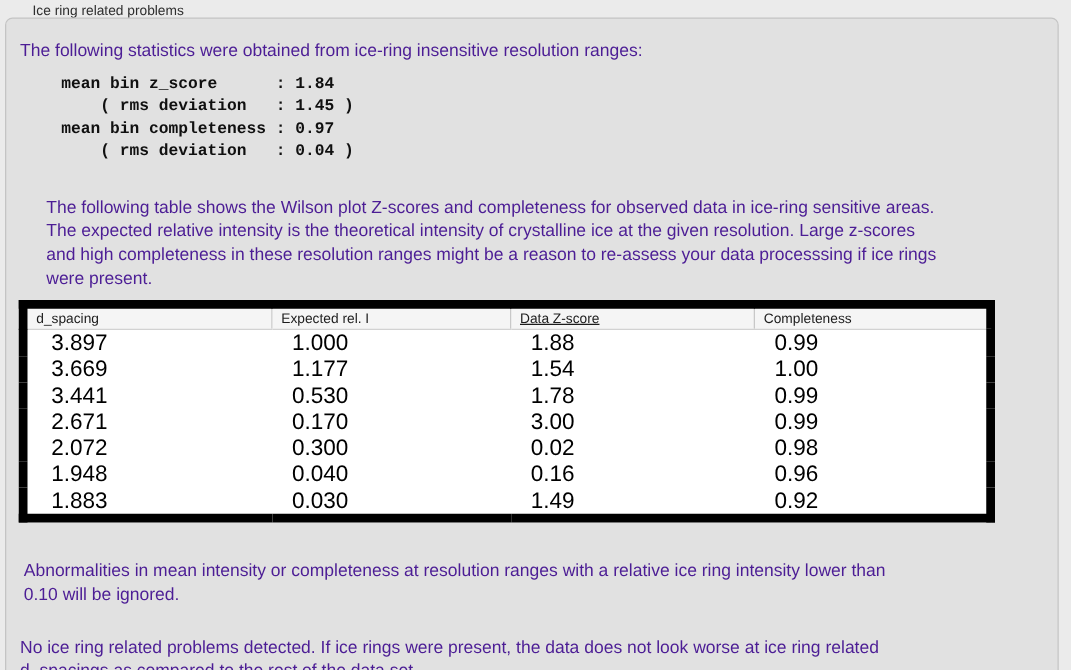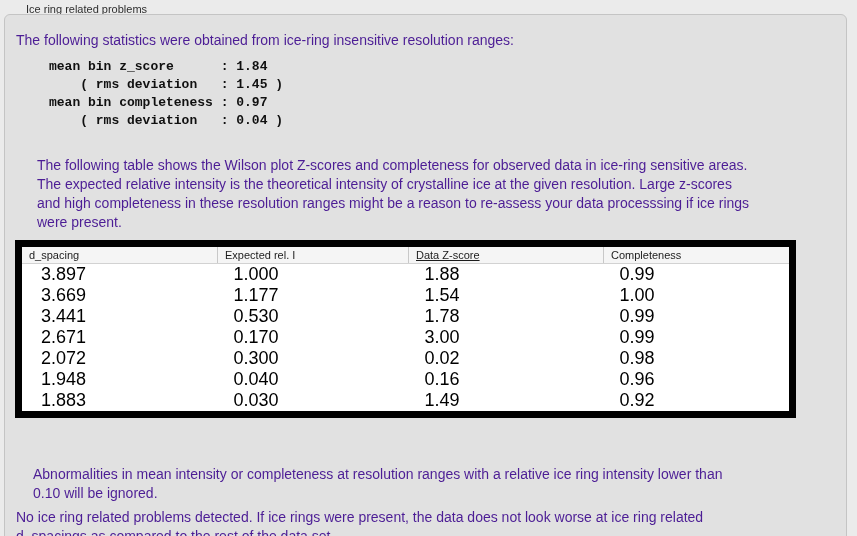--- a/index.html
+++ b/index.html
@@ -41,21 +41,21 @@
   .para {
     position: absolute;
     margin: 0;
     font-size: 14px;
     line-height: 19px;
     white-space: pre-line;
     color: #4c1d95;
   }
   .intro      { left: 11px; top: 16px; }
   .desc       { left: 11px; top: 141px; margin-left: 21px; }
-  .note       { left: 28px; top: 432px; margin-top: 18px; }
+  .note       { left: 14px; top: 432px; }
   .conclusion { left: 11px; top: 477px; margin-top: 16px; }
   .stats {
     position: absolute;
     left: 44px;
     top: 43px;
     margin: 0;
     font-family: "Liberation Mono", "DejaVu Sans Mono", monospace;
     font-size: 13px;
     font-weight: bold;
     line-height: 18px;

